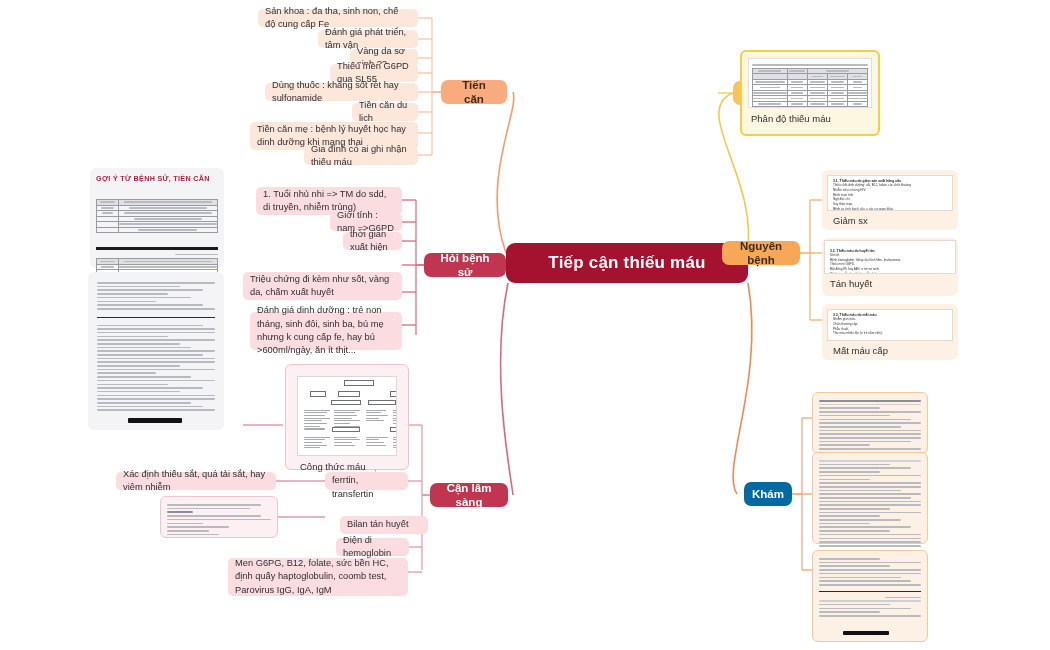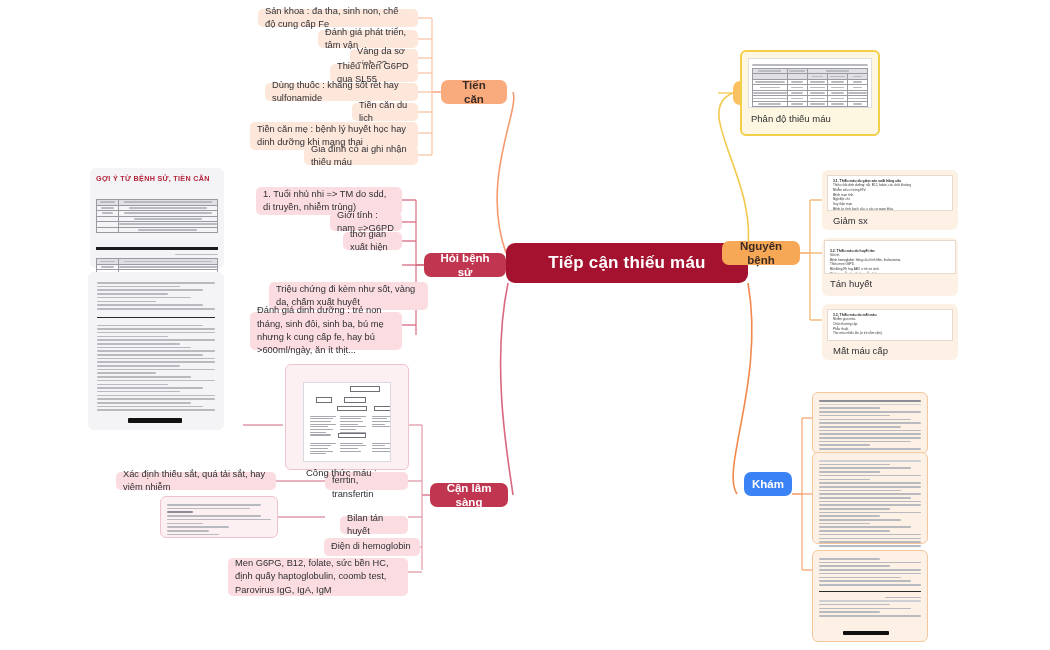--- a/index.html
+++ b/index.html
@@ -59,21 +59,21 @@
     text-align: left;
     justify-content: flex-start;
   }
   .leaf.pinkpale  { background: #fbdde1; color: #2f2f33; }
   .leaf.peachpale { background: #fde6da; color: #2f2f33; }
 
   
   .imgcard {
     position: absolute;
     border-radius: 6px;
-    padding: 17px;
+    padding: 11px;
     background: #ffffff;
   }
   .imgcard .thumb {
     width: 100%;
     background: #ffffff;
     position: relative;
     overflow: hidden;
   }
   .imgcard .cap {
     font-size: 9.5px;
@@ -209,21 +209,21 @@
     <span>Cận lâm sàng</span>
   </div>
 
   <div class="node branch amber" style="left:733px; top:81px; width:0px; height:24px; overflow:visible;">
   </div>
 
   <div class="node branch orange" style="left:722px; top:241px; width:78px; height:24px;">
     <span>Nguyên bệnh</span>
   </div>
 
-  <div class="node branch" style="left:744px; top:472px; width:48px; height:24px; background:#3b82f6; color:#ffffff;">
+  <div class="node branch" style="left:744px; top:482px; width:48px; height:24px; background:#0369a1; color:#ffffff;">
     <span>Khám</span>
   </div>
 
   <div class="node leaf peachpale" style="left:258px; top:9px; width:160px; height:18px;">
     <span>Sản khoa : đa tha, sinh non, chế độ cung cấp Fe</span>
   </div>
   <div class="node leaf peachpale" style="left:318px; top:30px; width:100px; height:18px;">
     <span>Đánh giá phát triển, tâm vận</span>
   </div>
   <div class="node leaf peachpale" style="left:350px; top:49px; width:68px; height:18px;">
@@ -247,36 +247,36 @@
 
   <div class="node leaf pinkpale" style="left:256px; top:187px; width:146px; height:28px;">
     <span>1. Tuổi nhủ nhi =&gt; TM do sdd, di truyền, nhiễm trùng)</span>
   </div>
   <div class="node leaf pinkpale" style="left:330px; top:213px; width:72px; height:18px;">
     <span>Giới tính : nam =&gt;G6PD</span>
   </div>
   <div class="node leaf pinkpale" style="left:343px; top:232px; width:59px; height:18px;">
     <span>thời gian xuất hiện</span>
   </div>
-  <div class="node leaf pinkpale" style="left:243px; top:282px; width:159px; height:28px;margin-left:26px;">
+  <div class="node leaf pinkpale" style="left:243px; top:272px; width:159px; height:28px;">
     <span>Triệu chứng đi kèm như sốt, vàng da, chấm xuất huyết</span>
   </div>
   <div class="node leaf pinkpale" style="left:250px; top:312px; width:152px; height:38px;">
     <span>Đánh giá dinh dưỡng : trẻ non tháng, sinh đôi, sinh ba, bú mẹ nhưng k cung cấp fe, hay bú &gt;600ml/ngày, ăn ít thịt...</span>
   </div>
 
   <div class="node leaf pinkpale" style="left:283px; top:453px; width:125px; height:0px; background:none;"></div>
 
   <div class="node leaf pinkpale" style="left:325px; top:472px; width:83px; height:18px;">
     <span>Sắt serum, ferrtin, transfertin</span>
   </div>
-  <div class="node leaf pinkpale" style="left:340px; top:516px; width:68px; height:18px;">
+  <div class="node leaf pinkpale" style="left:340px; top:516px; width:88px; height:18px;">
     <span>Bilan tán huyết</span>
   </div>
-  <div class="node leaf pinkpale" style="left:324px; top:538px; width:96px; height:18px;">
+  <div class="node leaf pinkpale" style="left:336px; top:538px; width:73px; height:18px;">
     <span>Điện di hemoglobin</span>
   </div>
   <div class="node leaf pinkpale" style="left:228px; top:558px; width:180px; height:38px;">
     <span>Men G6PG, B12, folate, sức bền HC, định quấy haptoglobulin, coomb test, Parovirus IgG, IgA, IgM</span>
   </div>
 
   <div class="node leaf pinkpale" style="left:116px; top:472px; width:160px; height:18px;">
     <span>Xác định thiếu sắt, quá tải sắt, hay viêm nhiễm</span>
   </div>
 

